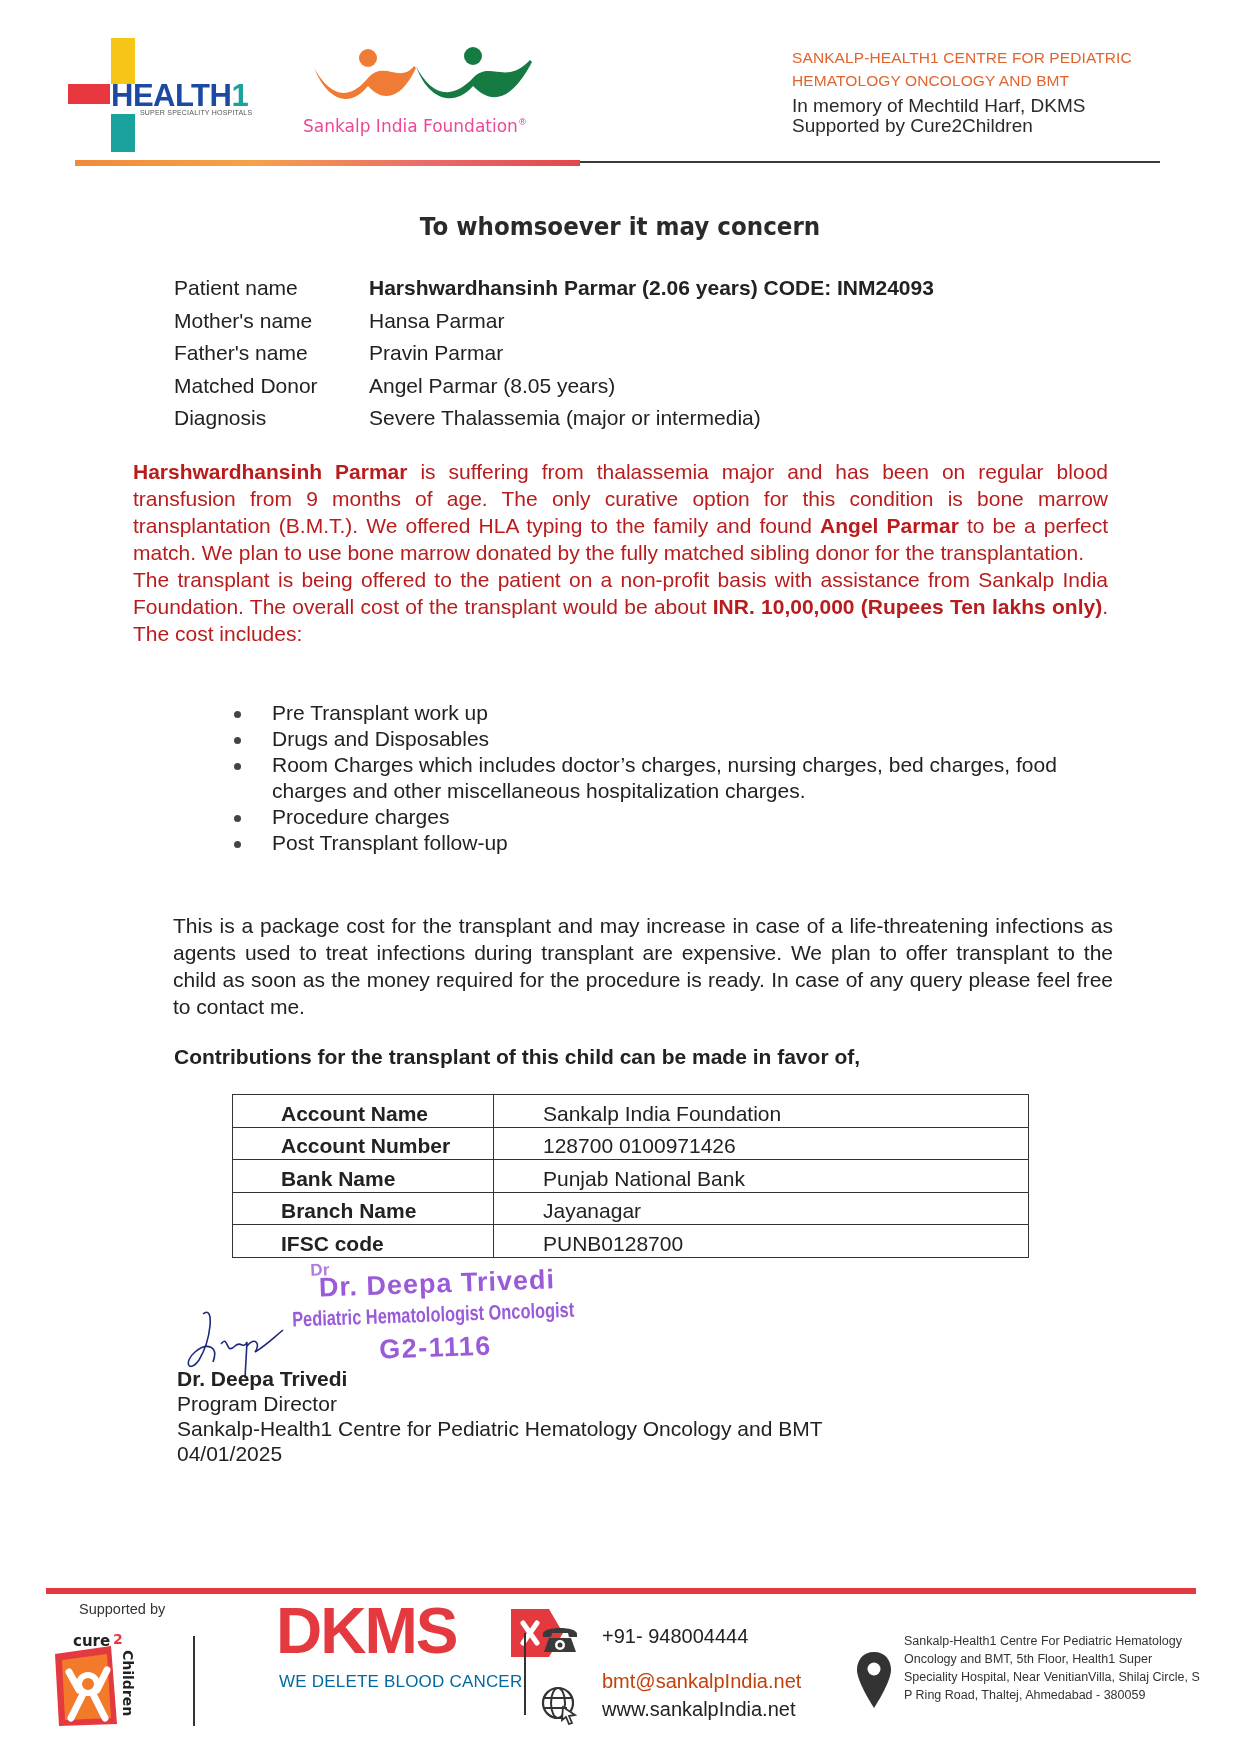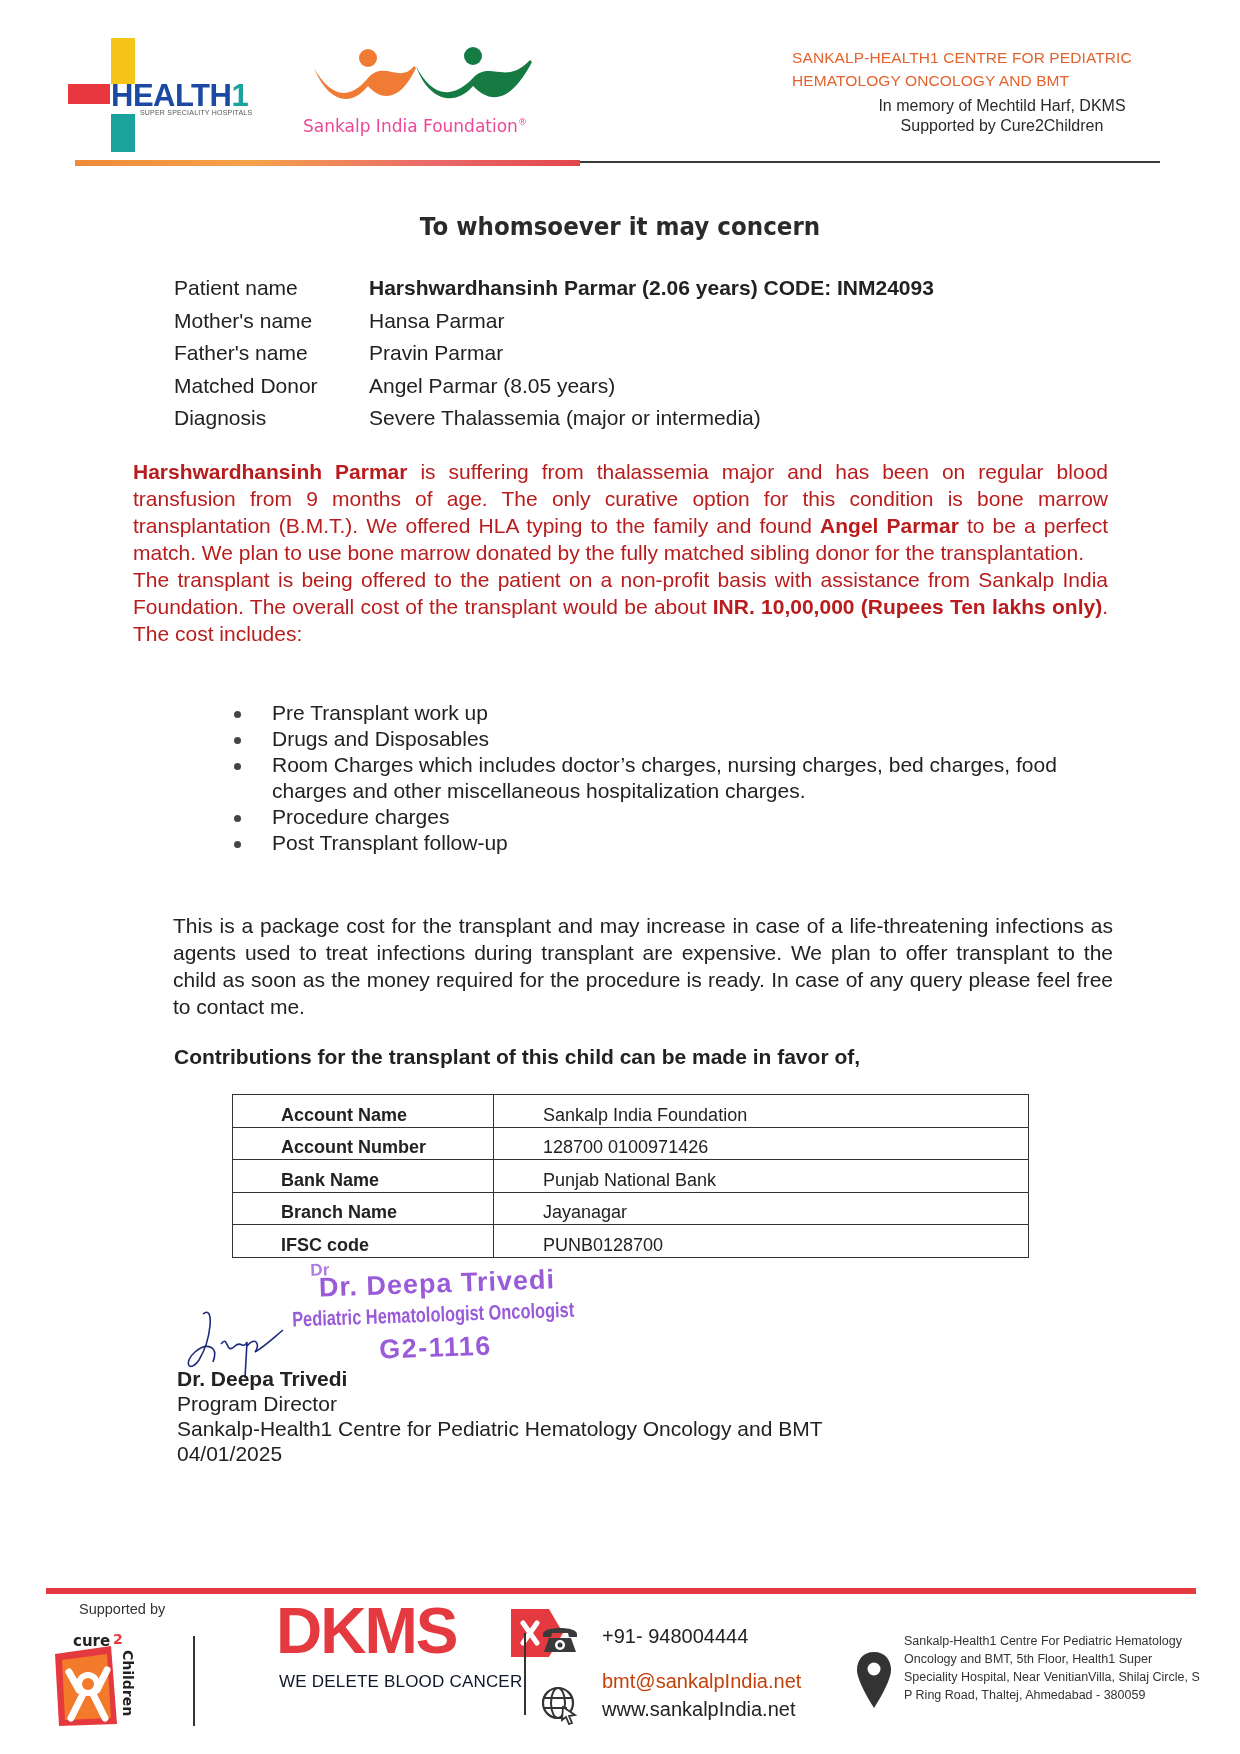--- a/index.html
+++ b/index.html
@@ -15,21 +15,21 @@
   .h1-one { color: #1aa39c; }
   .h1-sub { position: absolute; left: 72px; top: 73px; font-size: 7px; color: #555; letter-spacing: 0.2px; white-space: nowrap; }
 
   .hdr-sankalp { position: absolute; left: 300px; top: 46px; width: 260px; height: 100px; }
   .sk-svg { position: absolute; left: 8px; top: 0; }
   .sk-name { position: absolute; left: 3px; top: 70px; font-family: "DejaVu Sans", sans-serif; font-size: 17px; color: #ec4899; white-space: nowrap; }
   .sk-reg { font-size: 9px; vertical-align: super; }
 
   .hdr-right { position: absolute; left: 792px; top: 46px; width: 420px; }
   .hdr-centre { font-weight: normal; font-size: 15.5px; color: #e2632e; line-height: 23px; letter-spacing: 0.1px; }
-  .hdr-memory { margin-top: 4px; font-size: 16px; color: #2a2a2a; line-height: 20px; text-align: center; }
+  .hdr-memory { margin-top: 4px; font-size: 19px; color: #2a2a2a; line-height: 20px; }
 
   .hdr-rule-color { position: absolute; left: 75px; top: 160px; width: 505px; height: 6px;
     background: linear-gradient(90deg, #f08a3a 0%, #f5a24a 35%, #ea6a6a 70%, #e2474a 100%); }
   .hdr-rule-dark { position: absolute; left: 580px; top: 161px; width: 580px; height: 1.5px; background: #3a3a3a; }
 
   
   .doc-title { position: absolute; left: 0; width: 1240px; top: 212px; text-align: center;
     font-family: "DejaVu Sans", sans-serif; font-size: 25px; font-weight: bold; color: #2a2a2a; transform: scaleX(0.92); }
 
   
@@ -43,21 +43,21 @@
   .para1 { position: absolute; left: 133px; top: 458px; width: 975px; font-size: 21px; line-height: 27px; text-align: justify; color: #b91c1c; }
   .para1 b { font-weight: bold; }
   .bullets { position: absolute; left: 232px; top: 700px; width: 880px; list-style: none; }
   .bullet { position: relative; padding-left: 40px; font-size: 21px; line-height: 26px; color: #222; }
   .bullet-dot { position: absolute; left: 2px; top: 11px; width: 7px; height: 7px; border-radius: 50%; background: #444; }
   .para2 { position: absolute; left: 173px; top: 912px; width: 940px; font-size: 21px; line-height: 27px; text-align: justify; color: #222; }
   .contrib { position: absolute; left: 174px; top: 1045px; font-size: 21px; font-weight: bold; color: #222; }
 
   
   .bank-table { position: absolute; left: 232px; top: 1094px; width: 797px; border-collapse: collapse; }
-  .bank-table td { border: 1.5px solid #333; height: 32.5px; font-size: 18px; color: #222; padding: 0 0 0 48px; vertical-align: bottom; padding-bottom: 1px; }
+  .bank-table td { border: 1.5px solid #333; height: 32.5px; font-size: 21px; color: #222; padding: 0 0 0 48px; vertical-align: bottom; padding-bottom: 1px; }
   .bank-table td.k { width: 261px; font-weight: bold; }
   .bank-table td.v { padding-left: 49px; }
 
   
   .stamp { position: absolute; left: 290px; top: 1258px; width: 320px; height: 110px; color: #9a5bd9; transform: rotate(-2deg); }
   .stamp-dr-small { position: absolute; left: 22px; top: -2px; font-size: 17px; font-weight: bold; opacity: 0.8; }
   .stamp-name { position: absolute; left: 30px; top: 10px; font-size: 27px; font-weight: bold; letter-spacing: 1px; }
   .stamp-title { position: absolute; left: 2px; top: 44px; font-size: 21px; font-weight: bold; transform: scaleX(0.78); transform-origin: left; white-space: nowrap; }
   .stamp-reg { position: absolute; left: 88px; top: 74px; font-size: 27px; font-weight: bold; letter-spacing: 1.5px; }
   .signature { position: absolute; left: 185px; top: 1300px; }
@@ -66,21 +66,21 @@
   .signer-name { font-weight: bold; }
 
   
   .ftr-rule { position: absolute; left: 46px; top: 1588px; width: 1150px; height: 6px; background: #e4393f; }
   .ftr-supported { position: absolute; left: 79px; top: 1601px; font-size: 14.5px; color: #333; }
   .c2c { position: absolute; left: 53px; top: 1632px; width: 95px; height: 96px; }
   .ftr-vr1 { position: absolute; left: 193px; top: 1636px; width: 1.5px; height: 90px; background: #333; }
   .dkms { position: absolute; left: 228px; top: 1599px; width: 270px; height: 100px; margin-left: 48px; }
   .dkms-word { position: absolute; left: 0; top: -4px; font-size: 64px; font-weight: bold; color: #e4393f; letter-spacing: -2px; line-height: 72px; }
   .dkms-tag { position: absolute; left: 87%; top: 10px; }
-  .dkms-sub { position: absolute; left: 3px; top: 73px; font-size: 17px; color: #0f172a; white-space: nowrap; letter-spacing: 0.2px; text-align: right; }
+  .dkms-sub { position: absolute; left: 3px; top: 73px; font-size: 17px; color: #0369a1; white-space: nowrap; letter-spacing: 0.2px; text-align: right; }
   .ftr-vr2 { position: absolute; left: 524px; top: 1633px; width: 1.5px; height: 82px; background: #333; }
 
   .ftr-contact { position: absolute; left: 541px; top: 1618px; }
   .phone-icon { position: absolute; left: 0; top: 6px; }
   .globe-icon { position: absolute; left: 0; top: 67px; }
   .ftr-phone { position: absolute; left: 61px; top: 7px; font-size: 20px; color: #222; white-space: nowrap; }
   .ftr-email { position: absolute; left: 61px; top: 52px; font-size: 20px; color: #c2410c; white-space: nowrap; }
   .ftr-web { position: absolute; left: 61px; top: 80px; font-size: 20px; color: #222; white-space: nowrap; }
 
   .pin-icon { position: absolute; left: 857px; top: 1652px; }

